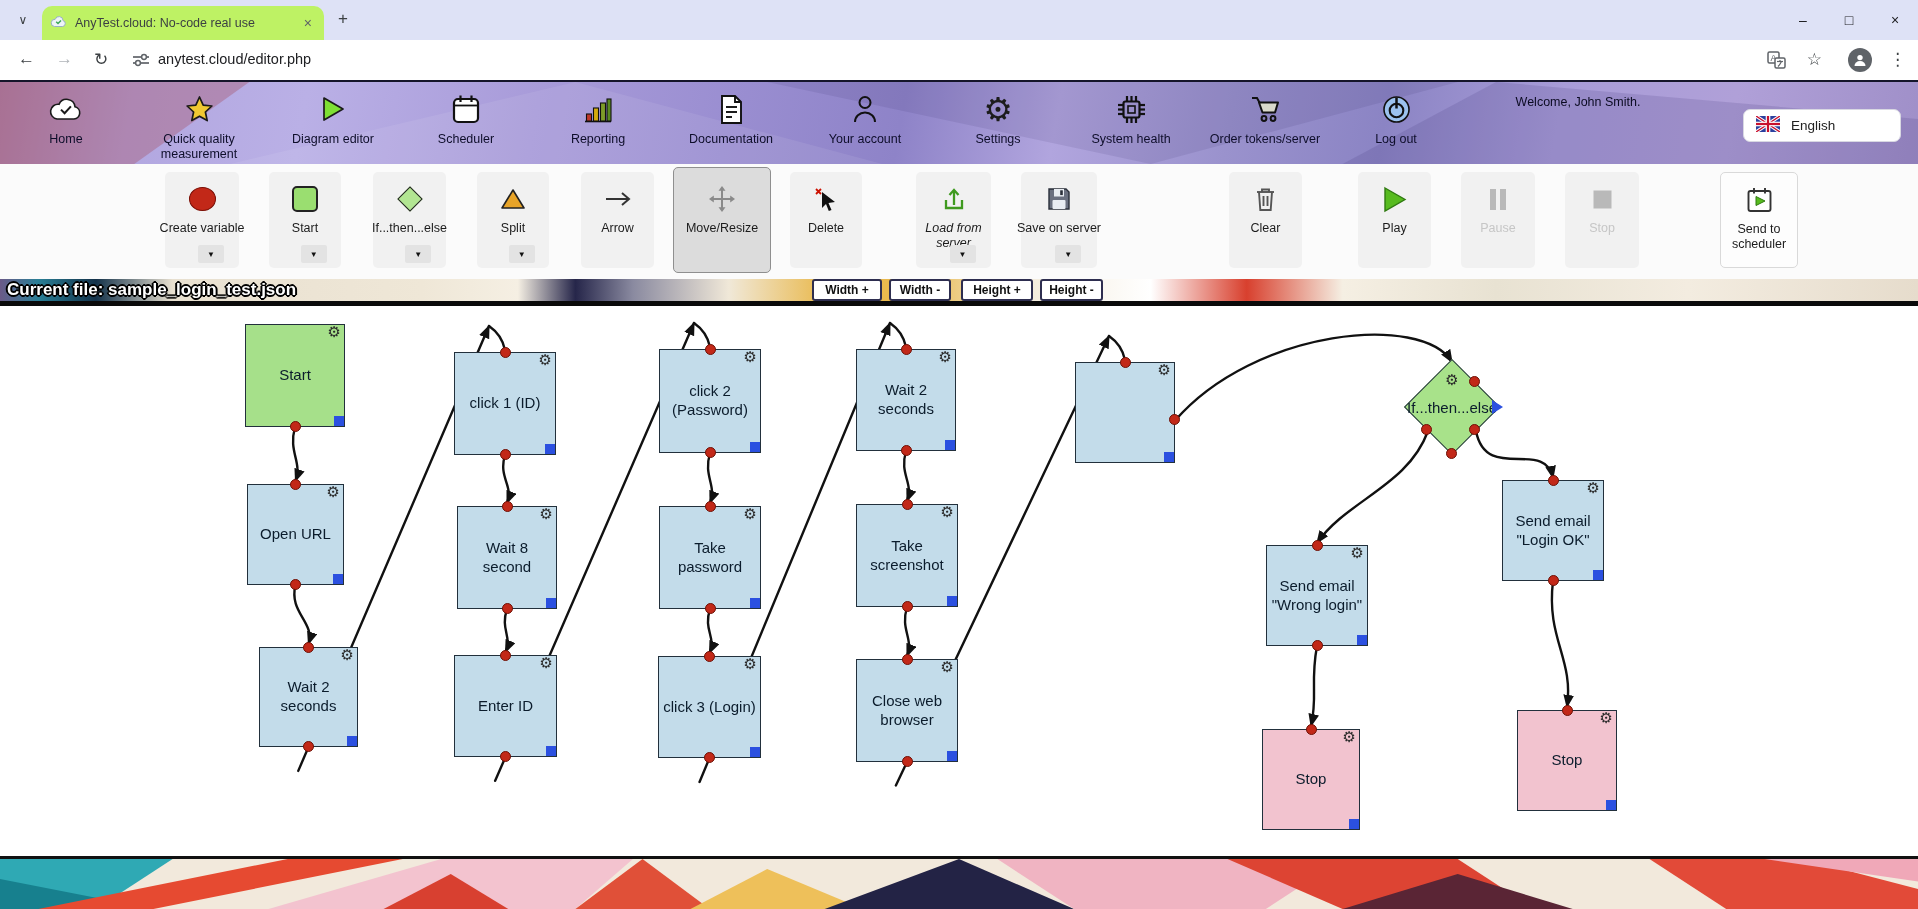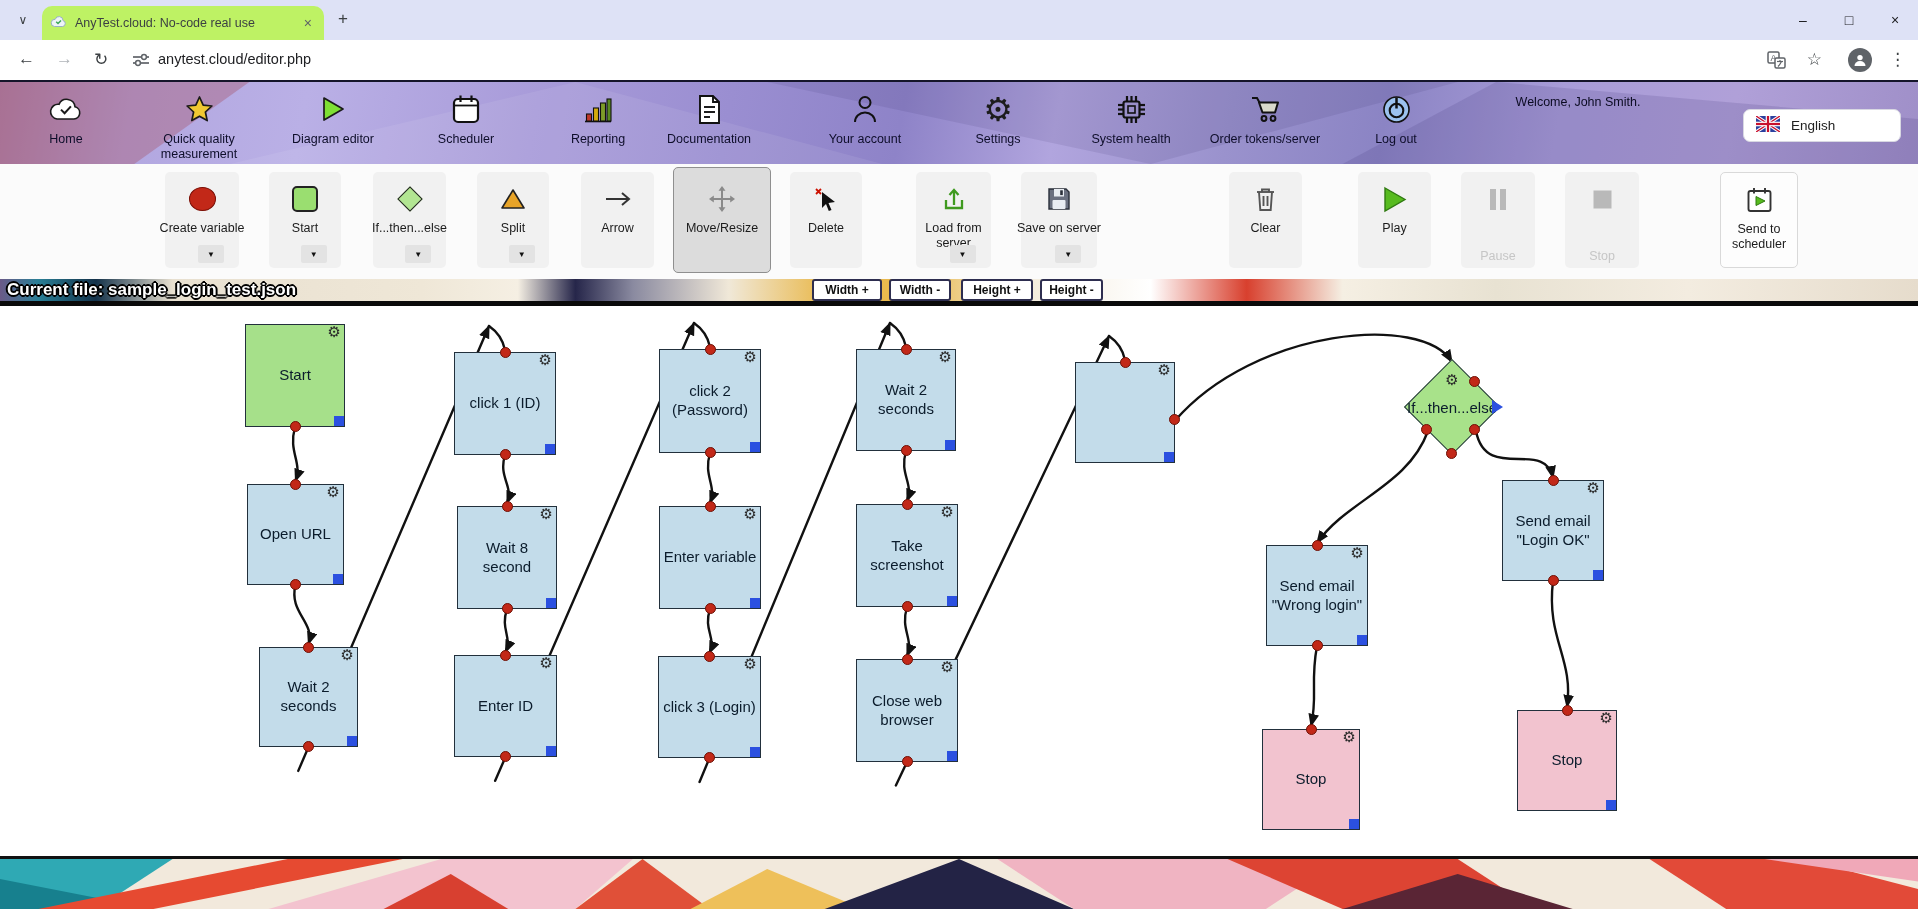--- a/index.html
+++ b/index.html
@@ -38,21 +38,21 @@
     font-size:13.5px;color:#222;cursor:pointer;}
 
   
   .toolbar{position:absolute;left:0;top:164px;width:100%;height:115px;background:#fbfbfb;}
   .tbtn{position:absolute;top:8px;height:96px;background:#f1f1f1;border-radius:5px;display:flex;flex-direction:column;
     align-items:center;padding-top:9px;box-sizing:border-box;cursor:pointer;}
   .tbtn .ticon{height:36px;display:flex;align-items:center;justify-content:center;}
   .tbtn .tlabel{font-size:12.5px;color:#1c1c1c;text-align:center;line-height:1.18;margin-top:4px;}
   .tbtn.selected{background:#dcdcdc;border:1px solid #8f8f8f;top:3px;height:106px;padding-top:13px;}
   .tbtn.outline{background:#fdfdfd;border:1px solid #d9d9d9;margin-left:26px;}
-  .tbtn.disabled{cursor:default;gap:28px;}
+  .tbtn.disabled{cursor:default;}
   .tbtn.disabled .tlabel{color:#c6c6c6;}
   .dd{position:absolute;bottom:5px;left:62%;transform:translateX(-50%);width:26px;height:18px;background:#e3e3e3;
     border-radius:2px;display:flex;align-items:center;justify-content:center;font-size:8px;color:#111;cursor:pointer;}
 
   
   .filebar{position:absolute;left:0;top:279px;width:100%;height:27px;box-sizing:border-box;border-bottom:5px solid #0a0a0a;
     background:linear-gradient(90deg,#6a5a88 0%,#2a7f96 2%,#14324a 5%,#e8e0d0 9%,#efe7d7 22%,#f5efe3 27%,
       #26264a 30%,#8a8aa0 33%,#f0e8d8 38%,#e9b94e 43%,#e9b94e 48%,#f2ead9 53%,#ffffff 60%,#d8402e 65%,
       #f5efe3 70%,#e8e2d2 78%,#f3ece0 88%,#e6dccc 100%);}
   .filetext{position:absolute;left:7px;top:1px;font-size:17px;font-weight:bold;color:#fff;white-space:nowrap;
@@ -182,21 +182,21 @@
             <svg width="30" height="28" viewBox="0 0 30 28">
               <line x1="2" y1="26.5" x2="28" y2="26.5" stroke="#111" stroke-width="1.6"></line>
               <rect x="3.5" y="19" width="5" height="7" fill="#c0392b" stroke="#111" stroke-width="1.1"></rect>
               <rect x="10.5" y="13" width="5" height="13" fill="#d4ac0d" stroke="#111" stroke-width="1.1"></rect>
               <rect x="17.5" y="8" width="5" height="18" fill="#7d9c28" stroke="#111" stroke-width="1.1"></rect>
               <rect x="24" y="4" width="4" height="22" fill="#5a8a22" stroke="#111" stroke-width="1.1"></rect>
             </svg>
           </span>
           <div class="nlabel">Reporting</div>
         </div>
-        <div class="nav-item" style="left: 647px;">
+        <div class="nav-item" style="left: 669px;">
           <span class="nicon">
             <svg width="25" height="31" viewBox="0 0 25 31">
               <path d="M3 2 h13 l6 6 v21 h-19z" fill="#fff" stroke="#111" stroke-width="1.9"></path>
               <path d="M16 2 v6 h6" fill="none" stroke="#111" stroke-width="1.9"></path>
               <line x1="7" y1="13" x2="18" y2="13" stroke="#111" stroke-width="1.9"></line>
               <line x1="7" y1="18" x2="18" y2="18" stroke="#111" stroke-width="1.9"></line>
               <line x1="7" y1="23" x2="13" y2="23" stroke="#111" stroke-width="1.9"></line>
             </svg>
           </span>
           <div class="nlabel">Documentation</div>
@@ -337,21 +337,21 @@
       </div>
       <div class="tbtn" style="left: 790px; width: 72px;">
         <span class="ticon">
           <svg width="27" height="27" viewBox="0 0 27 27">
             <path d="M9 6 L22 16 L15.5 17 L18.5 24 L15.8 25 L13 18 L9 22 z" fill="#111"></path>
             <path d="M3 3 l5 5 M8 3 l-5 5" stroke="#cc1100" stroke-width="1.8"></path>
           </svg>
         </span>
         <div class="tlabel" style="width: 100px;">Delete</div>
       </div>
-      <div class="tbtn" style="left: 916px; width: 75px;">
+      <div class="tbtn" style="left: 916px; width: 75px; font-style: italic;">
         <span class="ticon">
           <svg width="28" height="26" viewBox="0 0 28 26">
             <g fill="none" stroke="#3f9a1f" stroke-width="2.3">
               <path d="M6 14 v8 h16 v-8"></path>
               <path d="M14 19 V4.5"></path>
               <path d="M9.5 9 L14 4 L18.5 9"></path>
             </g>
           </svg>
         </span>
         <div class="tlabel" style="width: 84px;">Load from server</div>
@@ -506,21 +506,21 @@
         <div class="handle"></div>
       </div>
       <div class="node" style="left: 659px; top: 43px; width: 102px; height: 104px; background: rgb(195, 220, 234);">
         <div class="lbl">click 2 (Password)</div>
         <span class="gear">⚙</span>
         <div class="dot" style="left: calc(50% - 5.5px); top: -6px;"></div>
         <div class="dot" style="left: calc(50% - 5.5px); bottom: -6px;"></div>
         <div class="handle"></div>
       </div>
       <div class="node" style="left: 659px; top: 200px; width: 102px; height: 103px; background: rgb(195, 220, 234);">
-        <div class="lbl">Enter variable</div>
+        <div class="lbl">Take password</div>
         <span class="gear">⚙</span>
         <div class="dot" style="left: calc(50% - 5.5px); top: -6px;"></div>
         <div class="dot" style="left: calc(50% - 5.5px); bottom: -6px;"></div>
         <div class="handle"></div>
       </div>
       <div class="node" style="left: 658px; top: 350px; width: 103px; height: 102px; background: rgb(195, 220, 234);">
         <div class="lbl">click 3 (Login)</div>
         <span class="gear">⚙</span>
         <div class="dot" style="left: calc(50% - 5.5px); top: -6px;"></div>
         <div class="dot" style="left: calc(50% - 5.5px); bottom: -6px;"></div>

